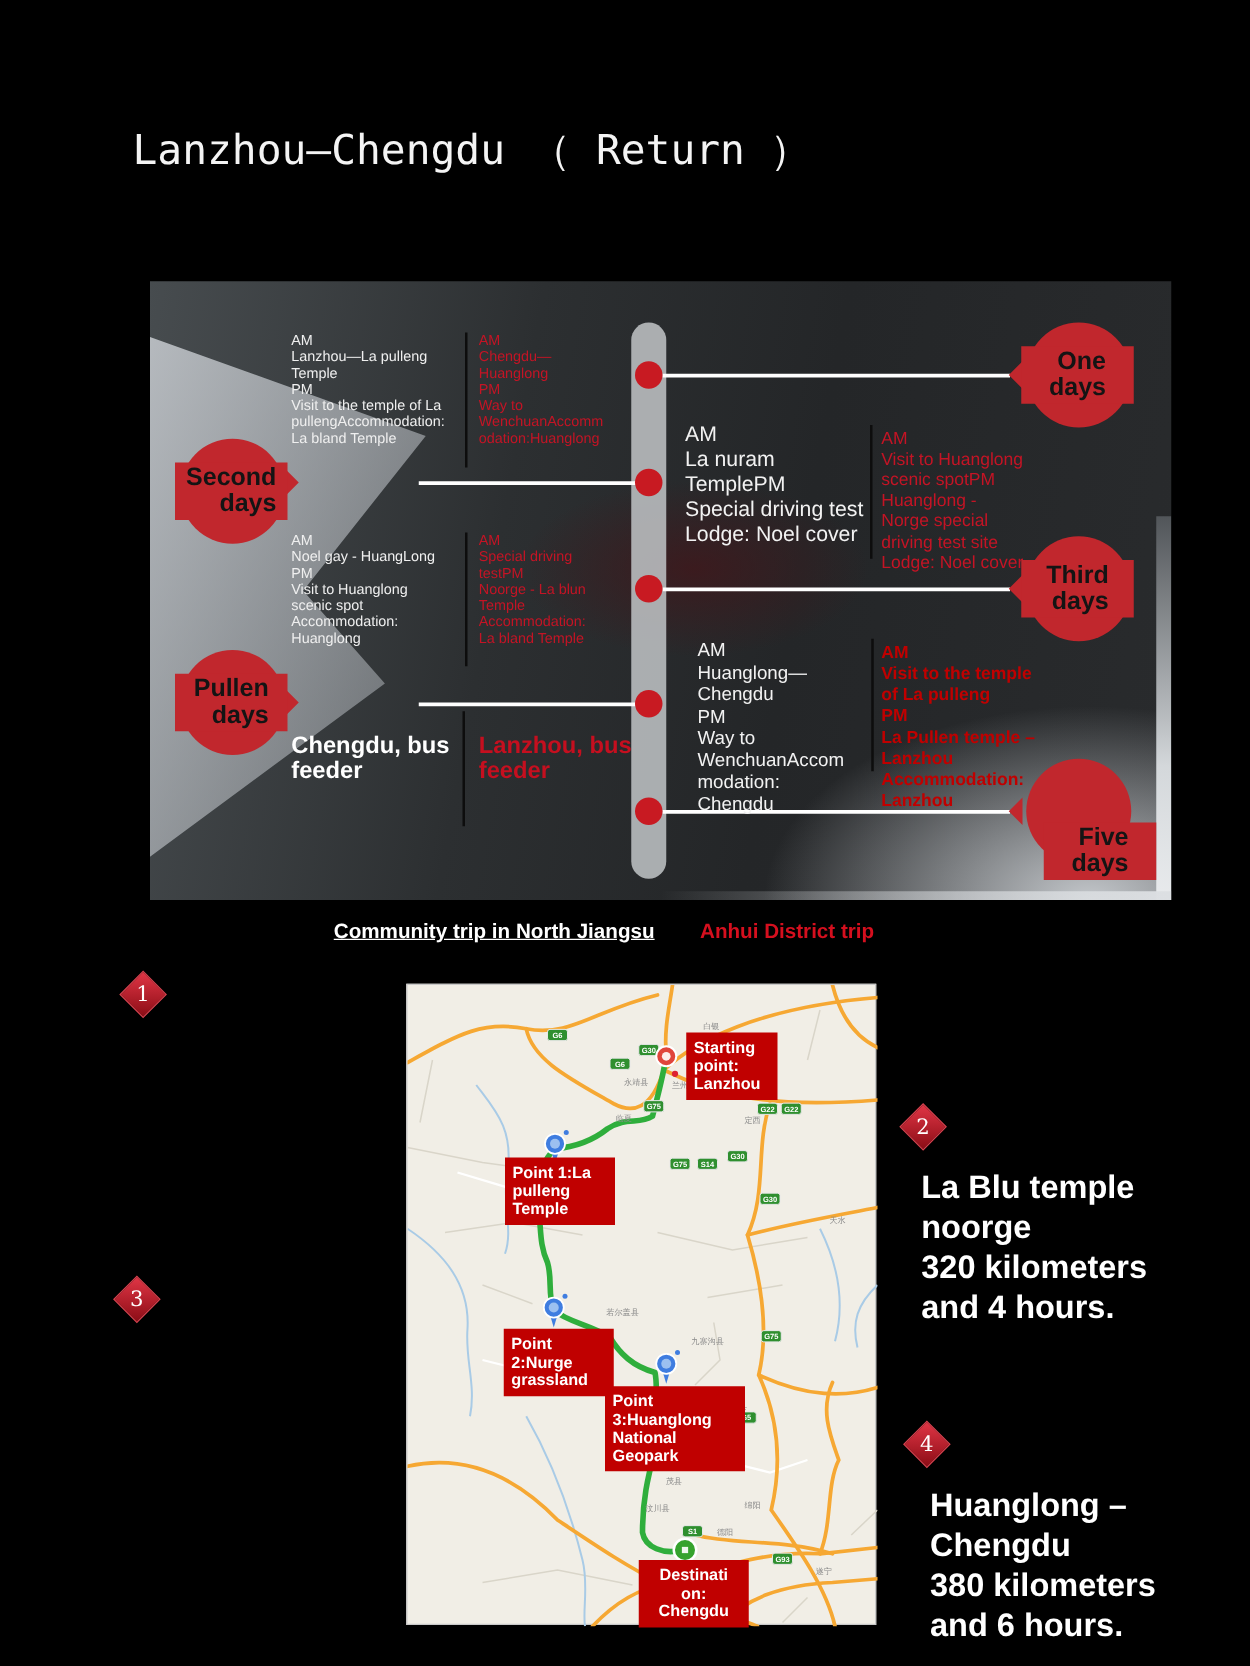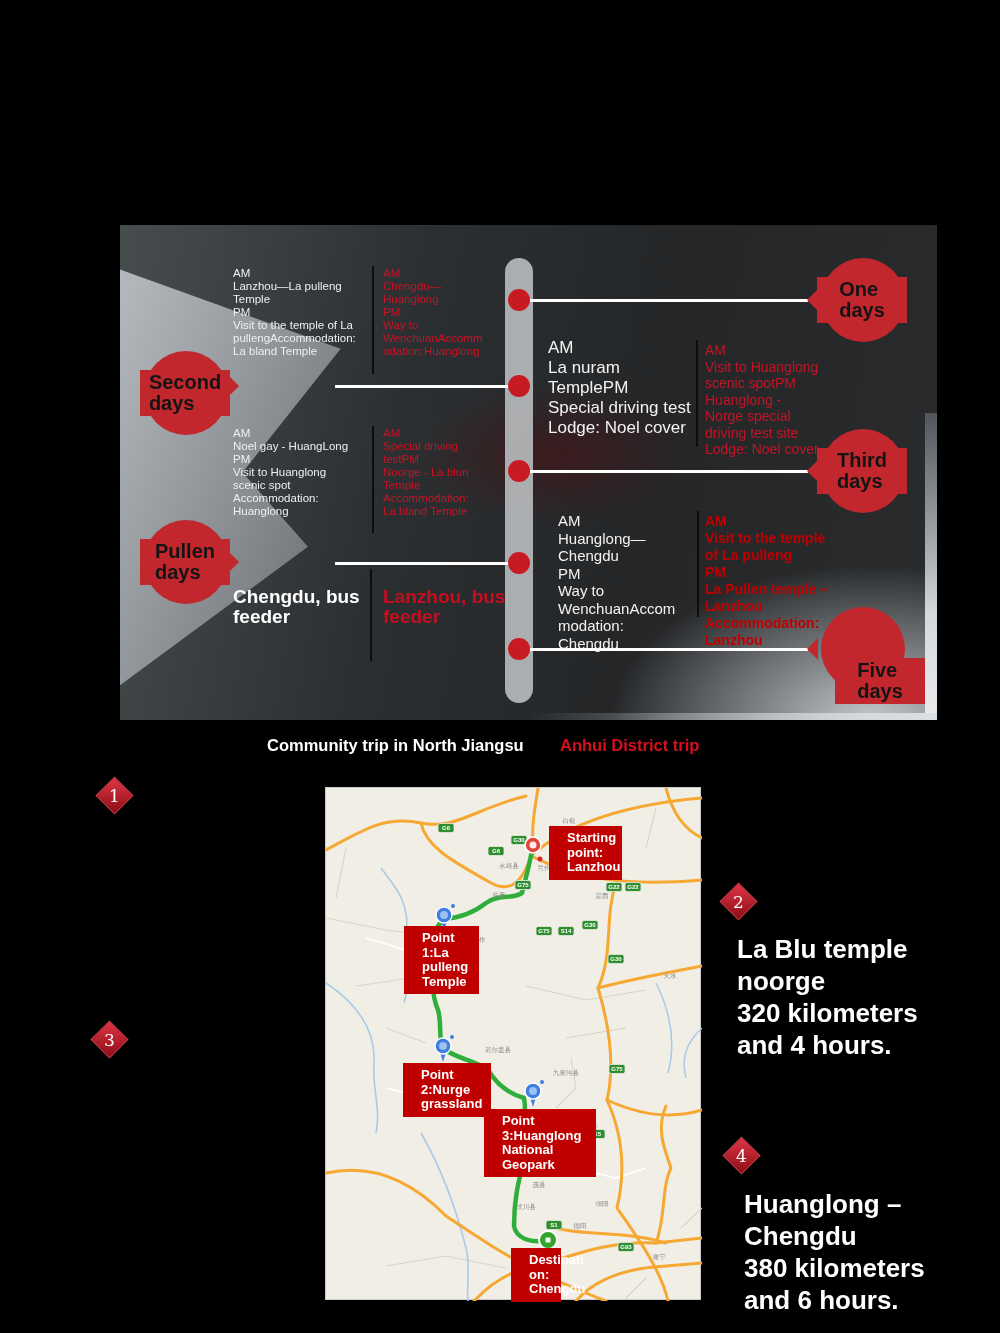--- a/index.html
+++ b/index.html
@@ -28,61 +28,62 @@
           background:linear-gradient(90deg, rgba(200,203,206,0), #dcdfe2); }
 
   .tl-bar { position:absolute; left:385px; top:33px; width:28px; height:445px;
             border-radius:14px; background:rgba(189,192,195,.88); }
   .tl-dot { position:absolute; left:388px; width:22px; height:22px; border-radius:50%;
             background:#c81a22; }
   .tl-line { position:absolute; height:3px; background:#fff; }
 
   .badge-circle { position:absolute; width:84px; height:84px; border-radius:50%; background:#c1272d; }
   .badge-rect { position:absolute; width:90px; height:46px; background:#c1272d;
-                display:flex; align-items:center; justify-content:center; text-align:left;
+                display:flex; align-items:center; justify-content:center; text-align:right;
                 color:#141414; font-weight:bold; font-size:20px; line-height:21px; white-space:pre-line; }
   .ptr-left  { position:absolute; width:0; height:0; border-top:11px solid transparent;
                border-bottom:11px solid transparent; border-right:11px solid #c1272d; }
   .ptr-right { position:absolute; width:0; height:0; border-top:11px solid transparent;
                border-bottom:11px solid transparent; border-left:11px solid #c1272d; }
 
   .col { position:absolute; white-space:pre-line; }
   .col-sm-w  { color:#efefef; font-size:11.5px; line-height:13px; }
   .col-sm-r  { color:#c41425; font-size:11.5px; line-height:13px; }
   .col-d1-w  { color:#f2f2f2; font-size:17px; line-height:20px; }
   .col-d1-r  { color:#c41425; font-size:14px; line-height:16.5px; }
   .col-d5-w  { color:#f2f2f2; font-size:15px; line-height:17.5px; }
   .col-d5-r  { color:#c00000; font-size:14px; line-height:17px; font-weight:bold; }
   .col-d4-w  { color:#fff; font-size:19px; line-height:20px; font-weight:bold; }
   .col-d4-r  { color:#c50f1f; font-size:19px; line-height:20px; font-weight:bold; }
   .vdiv { position:absolute; width:2px; background:#0d0d0d; }
 
   
-  .cap-w { position:absolute; left:267px; top:736px; color:#fff; font-weight:bold; font-size:16.5px; }
+  .cap-w { position:absolute; left:267px; top:736px; color:#fff; font-weight:bold; font-size:16.5px;text-decoration:underline; }
   .cap-r { position:absolute; left:560px; top:736px; color:#d50f1e; font-weight:bold; font-size:16.5px; }
 
   
   .map { position:absolute; left:325px; top:787px; width:376px; height:513px;
          border:1px solid #c9c9c9; background:#f1eee6; }
   .map-label { position:absolute; background:#c00000; color:#fff; font-weight:bold;
-               font-size:13px; line-height:14.5px; padding:5px 18px; white-space:pre-line; }
+               font-size:13px; line-height:14.5px; padding:5px 6px; white-space:pre-line; }
 
   
   .diamond { position:absolute; width:27px; height:27px; transform:rotate(45deg);
              background:linear-gradient(135deg,#e03545,#8c0d16); border:1px solid #d8414e; }
   .diamond span { display:flex; width:100%; height:100%; align-items:center; justify-content:center;
                   transform:rotate(-45deg); color:#fff; font-family:"DejaVu Serif", serif; font-size:17px; }
   .leg-text { position:absolute; color:#fff; font-weight:bold; font-size:26px; line-height:32px;
               white-space:pre-line; }
 </style>
 </head>
 <body>
 
 <div class="page">
 
+  <div class="slide-title">Lanzhou—Chengdu （ Return ）</div>
 
   <div class="photo">
     <div class="snow"></div>
     <div class="car-blob"></div>
     <div class="edge-right"></div>
     <div class="edge-bottom"></div>
 
     <div class="tl-bar"></div>
 
     <div class="tl-line" style="top:74px;left:410px;width:278px;"></div>
@@ -351,31 +352,31 @@
       <g>
         <circle cx="222" cy="452" r="9" fill="#36a32e" stroke="#fff" stroke-width="2"></circle>
         <rect x="219.5" y="449.5" width="5" height="5" fill="#fff" opacity="0.92"></rect>
       </g>
     </svg>
 
     
     <div class="map-label" style="left:223px;top:38px;width:73px;">Starting
 point:
 Lanzhou</div>
-    <div class="map-label" style="left:78px;top:138px;width:75px;">Point 1:La
+    <div class="map-label" style="left:78px;top:138px;width:88px;">Point 1:La
 pulleng
 Temple</div>
     <div class="map-label" style="left:77px;top:275px;width:88px;">Point
 2:Nurge
 grassland</div>
     <div class="map-label" style="left:158px;top:321px;width:112px;">Point
 3:Huanglong
 National
 Geopark</div>
-    <div class="map-label" style="left:185px;top:460px;width:50px;text-align:center;">Destinati
+    <div class="map-label" style="left:185px;top:460px;width:88px;text-align:center;">Destinati
 on:
 Chengdu</div>
   </div>
 
   <div class="diamond" style="left:101px;top:782px;">
       <span>1</span>
     </div>
 
   <div class="diamond" style="left:725px;top:888px;">
       <span>2</span>

